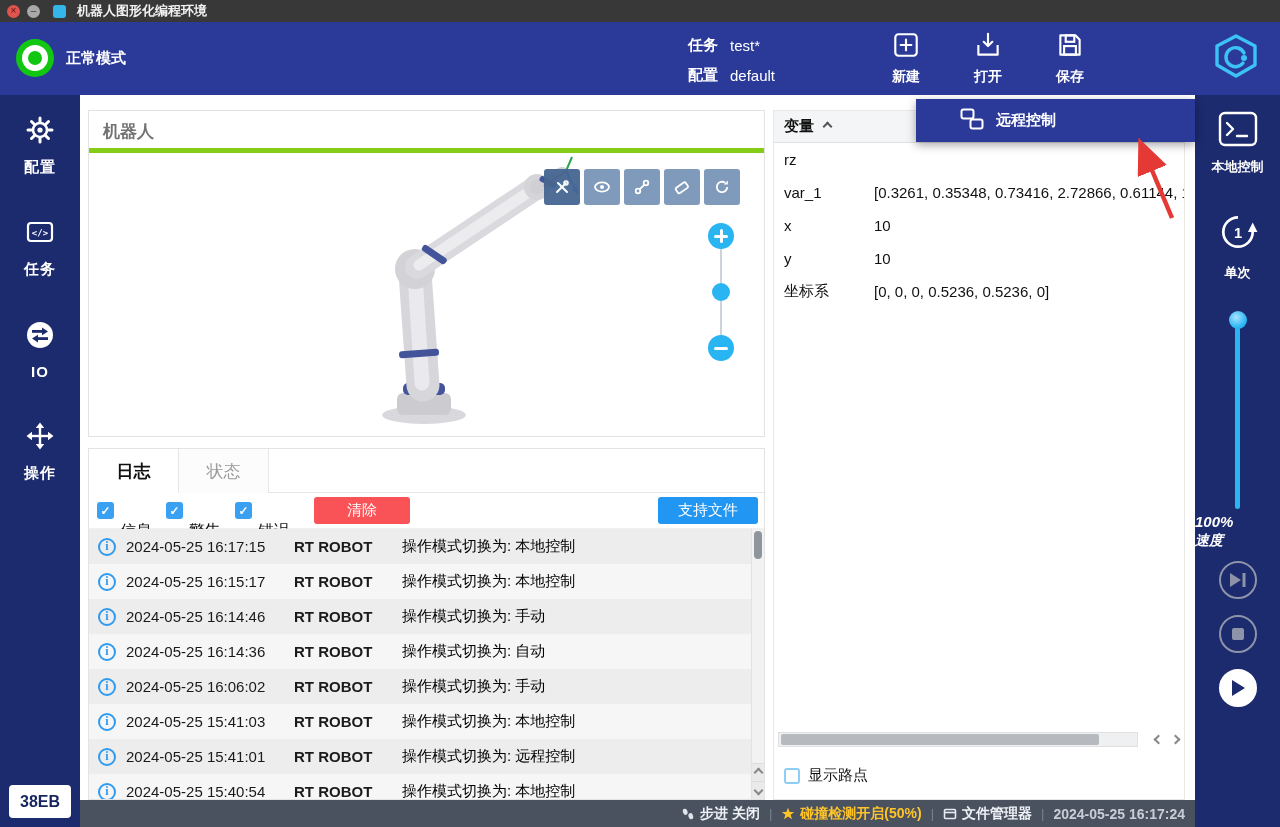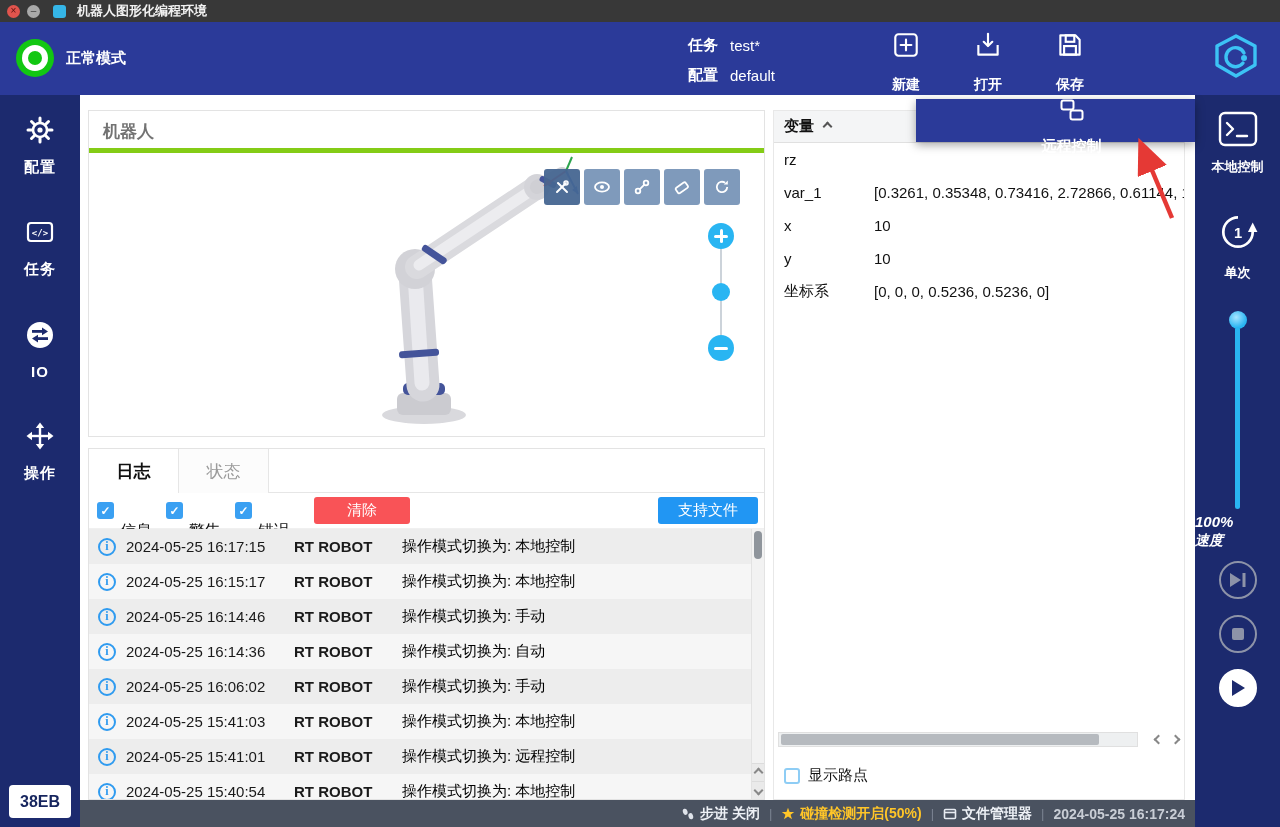--- a/index.html
+++ b/index.html
@@ -22,21 +22,21 @@
   .header { position:absolute; left:0; top:22px; width:1280px; height:73px; background:#2b3a99; }
   .mode { position:absolute; left:16px; top:17px; display:flex; align-items:center; gap:12px; }
   .mode-ico { width:38px; height:38px; border-radius:50%; background:#12c712; display:flex; align-items:center; justify-content:center; }
   .mode-ico > div { width:26px; height:26px; border-radius:50%; background:#ffffff; display:flex; align-items:center; justify-content:center; }
   .mode-ico > div > div { width:14px; height:14px; border-radius:50%; background:#12c712; }
   .mode-label { color:#fff; font-size:15px; font-weight:bold; }
   .taskcfg { position:absolute; left:688px; top:9px; color:#fff; font-size:15px; }
   .taskcfg .row { height:28px; display:flex; align-items:center; gap:12px; margin-bottom:2px; }
   .taskcfg .lbl { font-weight:bold; }
   .hdr-actions { position:absolute; left:878px; top:8px; display:flex; gap:26px; }
-  .hdr-action { width:56px; display:flex; flex-direction:column; align-items:center; gap:12px; cursor:default; }
+  .hdr-action { width:56px; display:flex; flex-direction:column; align-items:center; gap:4px; cursor:default; }
   .hdr-action .lab { color:#fff; font-size:14px; font-weight:bold; }
   .logo { position:absolute; right:18px; top:10px; width:52px; height:52px; }
   
   .lsidebar { position:absolute; left:0; top:95px; width:80px; height:732px; background:#1c2a6e; }
   .nav-item { width:80px; height:102px; display:flex; flex-direction:column; align-items:center; justify-content:center; gap:9px; }
   .nav-item.active { background:#2a7ce2; }
   .nav-item .lab { color:#fff; font-size:15px; font-weight:bold; letter-spacing:1px; }
   .badge { position:absolute; left:9px; bottom:9px; width:62px; height:33px; background:#ffffff; border-radius:4px;
     color:#16255e; font-size:16px; font-weight:bold; display:flex; align-items:center; justify-content:center; }
   
@@ -94,21 +94,21 @@
   .var-name { width:100px; padding-left:10px; font-size:15px; color:#111; }
   .var-value { flex:1; font-size:15px; color:#111; white-space:nowrap; overflow:hidden; }
   .hscroll { position:absolute; left:4px; bottom:52px; width:360px; height:15px; background:#eef0f1; border:1px solid #e0e0e0; }
   .hthumb { position:absolute; left:2px; top:1px; width:318px; height:11px; background:#b6babf; border-radius:2px; }
   .hbtns { position:absolute; right:5px; bottom:52px; height:15px; display:flex; gap:10px; align-items:center; }
   .waypoints { position:absolute; left:10px; bottom:14px; display:flex; align-items:center; gap:8px; }
   .cb-empty { width:16px; height:16px; border:2px solid #8ecdf5; border-radius:3px; background:#fff; }
   .wp-lab { font-size:15px; color:#111; }
   
   .remote-menu { position:absolute; left:916px; top:99px; width:279px; height:43px; background:#2b3a99; z-index:20;
-    display:flex; align-items:center; gap:12px; padding-left:32px; box-shadow:0 3px 9px rgba(0,0,0,0.35);flex-direction:column; }
+    display:flex; align-items:center; gap:12px; padding-left:44px; box-shadow:0 3px 9px rgba(0,0,0,0.35); }
   .remote-menu .lab { color:#fff; font-size:15px; font-weight:bold; }
   .arrow-note { position:absolute; left:1100px; top:122px; width:96px; height:108px; z-index:40; pointer-events:none; }
   
   .rsidebar { position:absolute; right:0; top:95px; width:85px; height:732px; background:#1c2a6e; z-index:10; }
   .rs-block { position:absolute; left:0; width:85px; display:flex; flex-direction:column; align-items:center; gap:7px; }
   .rs-lab { color:#fff; font-size:13px; font-weight:bold; }
   .slider { position:absolute; left:0; top:216px; width:85px; display:flex; flex-direction:column; align-items:center; }
   .s-handle { width:18px; height:18px; border-radius:50%; background:radial-gradient(circle at 40% 35%, #a8e4ff, #29b5f2 65%); }
   .s-track { width:5px; height:182px; background:#29b5f2; border-radius:3px; margin-top:-2px; }
   .speed { position:absolute; left:0; top:418px; width:107px; color:#fff;font-style:italic; }

